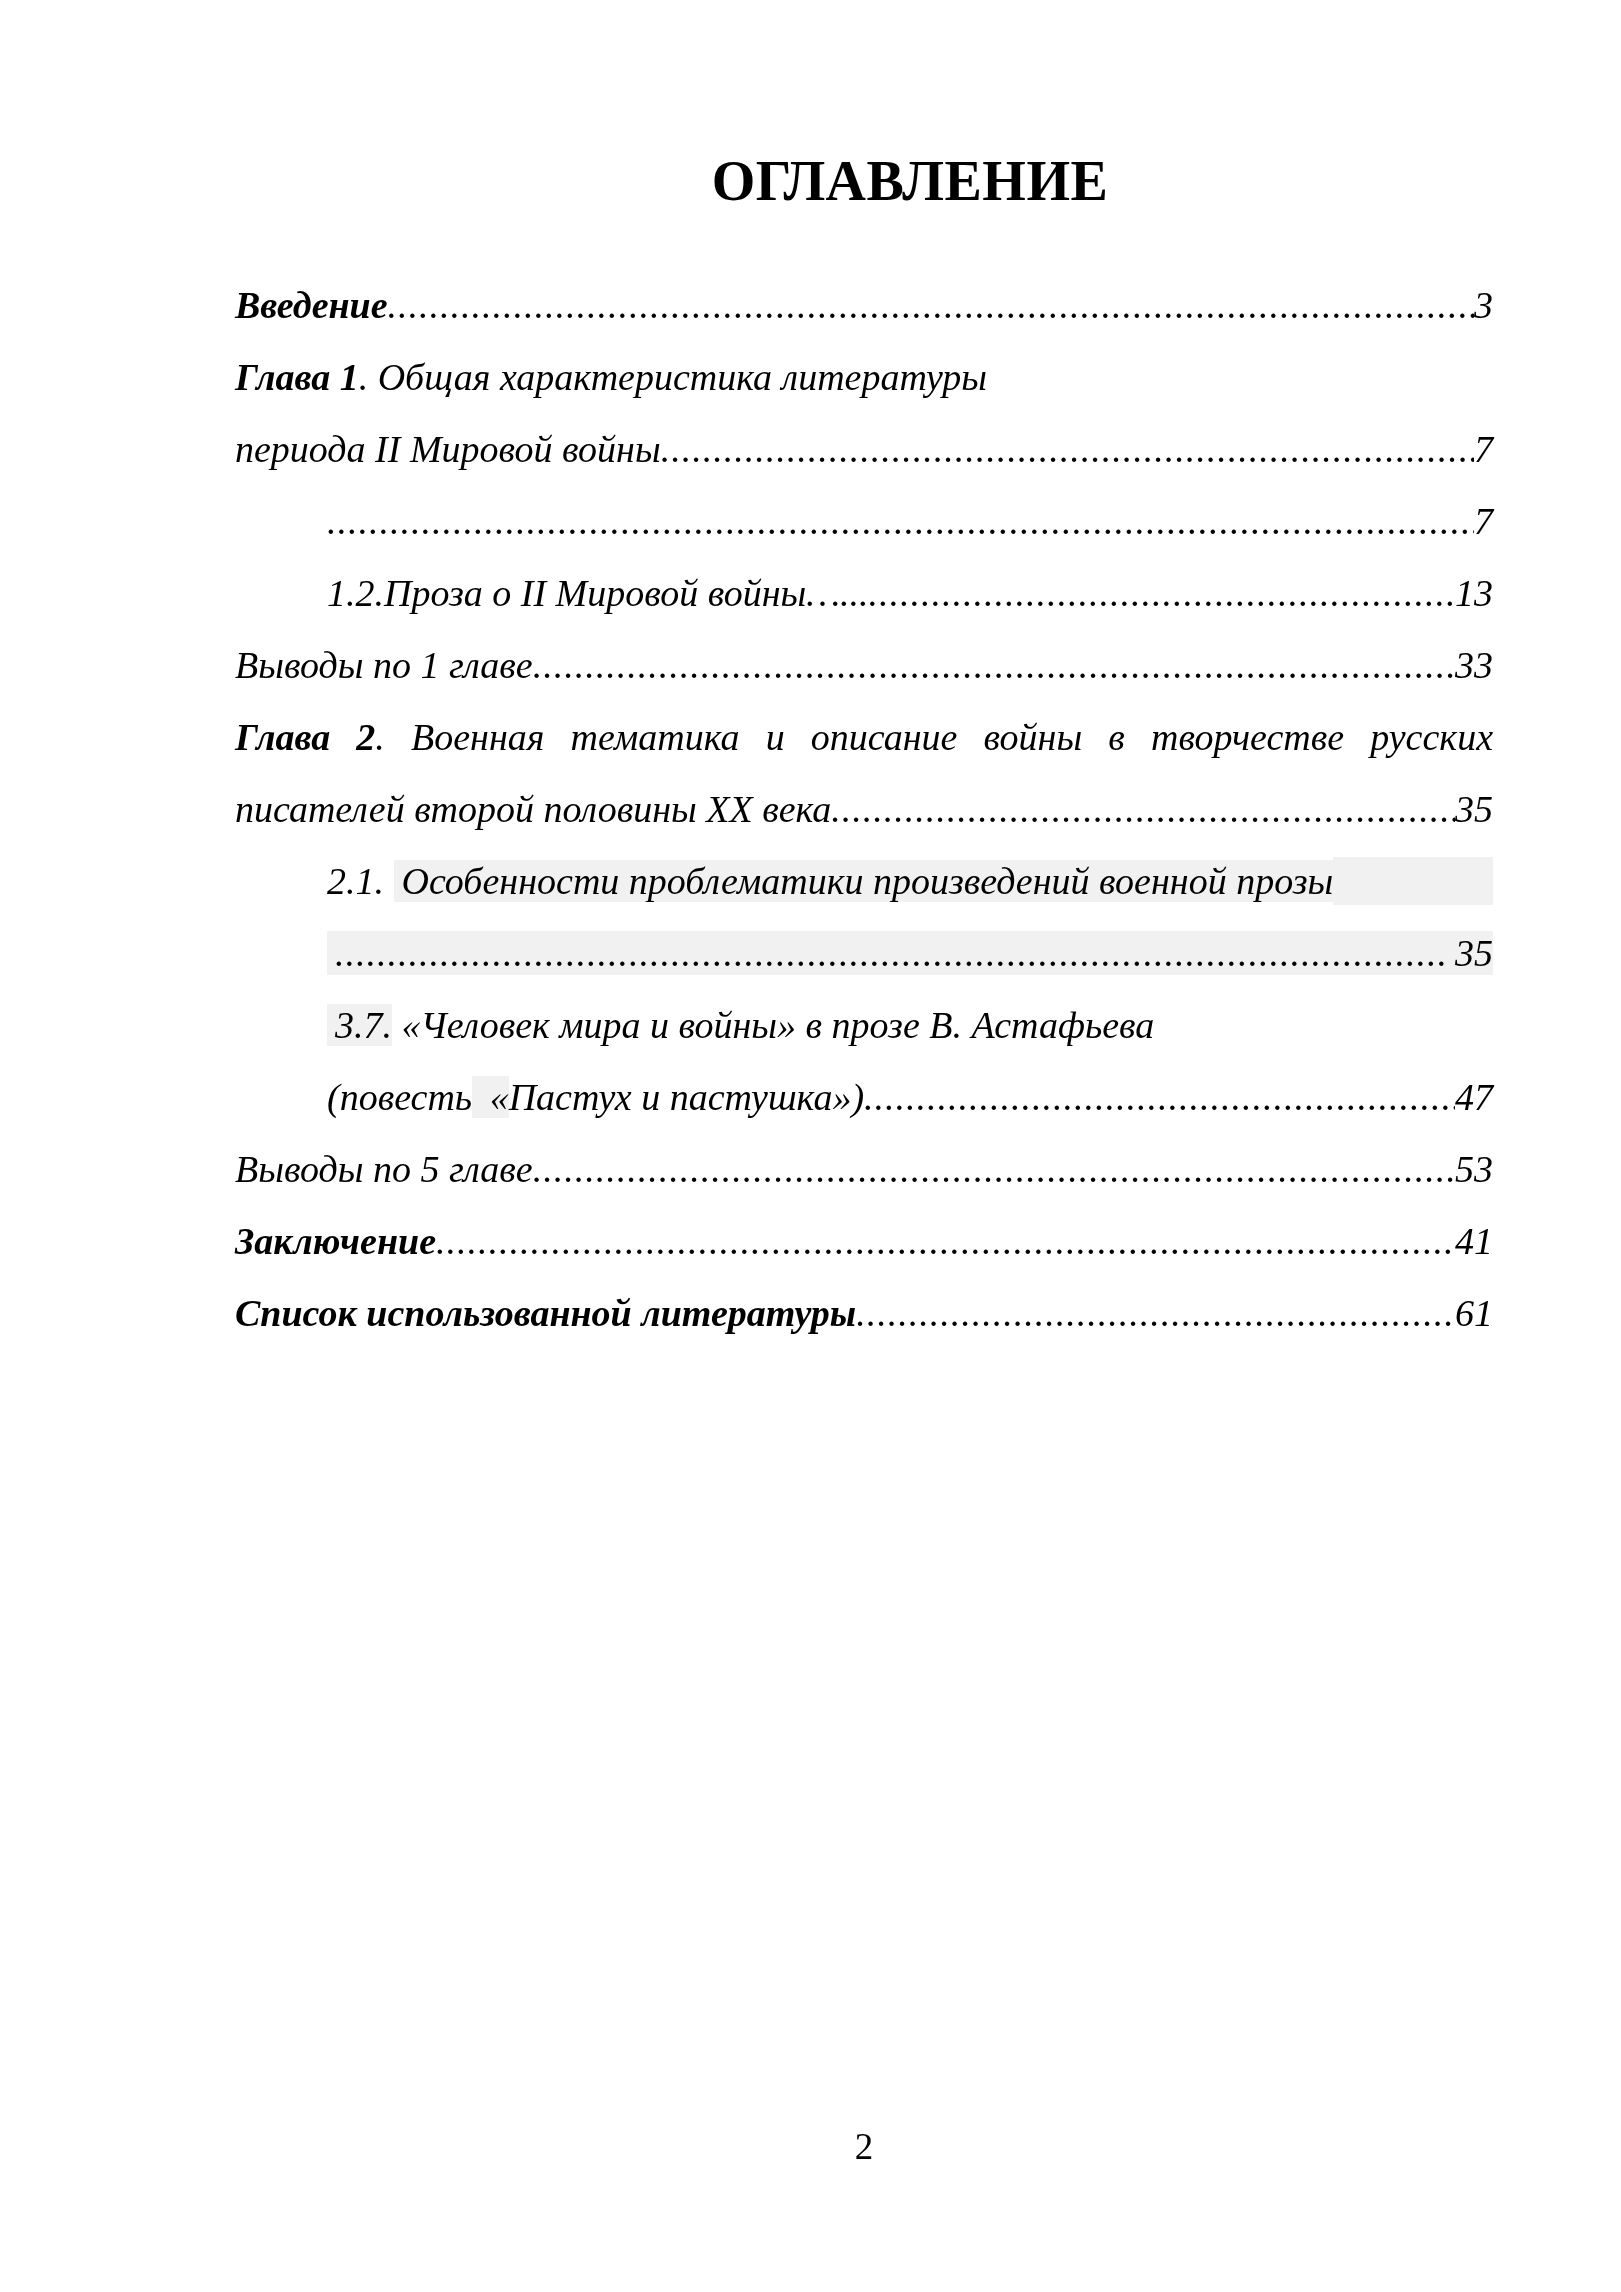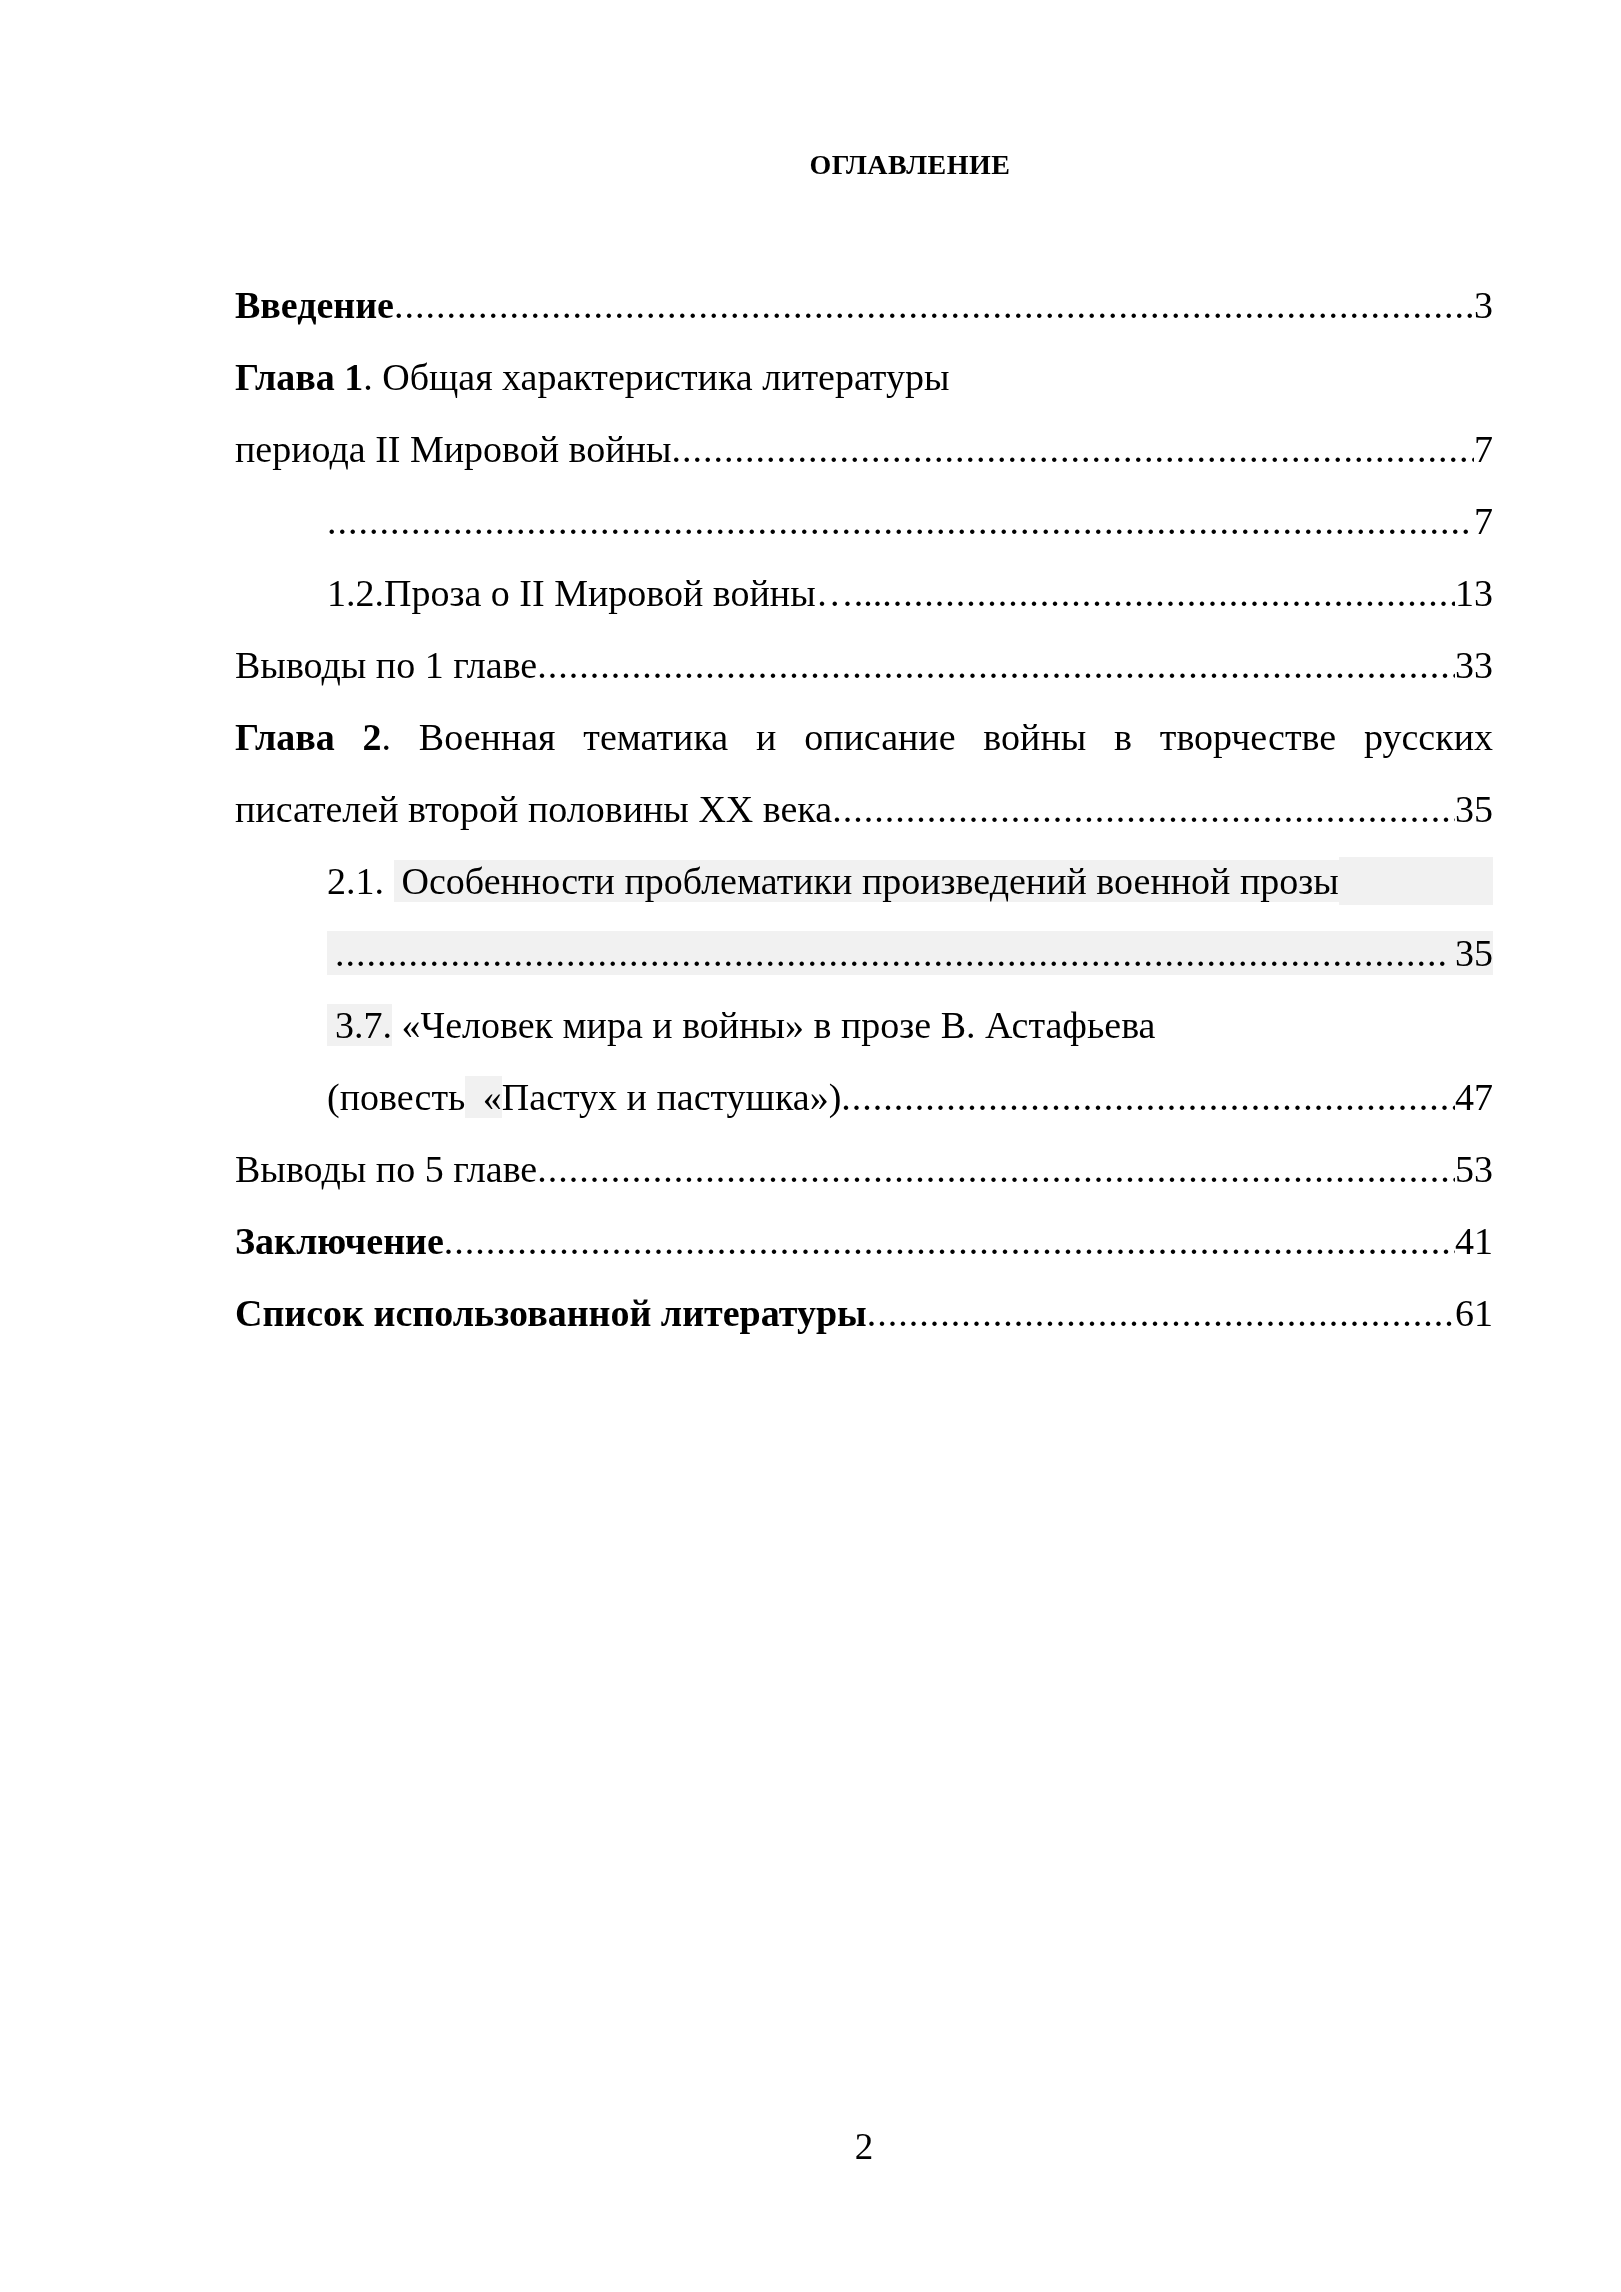--- a/index.html
+++ b/index.html
@@ -7,27 +7,28 @@
   body {
     width:1621px; height:2293px;
     background:#ffffff; color:#000000;
     font-family:"Liberation Serif","DejaVu Serif",serif;
     position:relative; overflow:hidden;
   }
   .sheet { position:absolute; inset:0; }
 
   .doc-title {
     position:absolute; top:149px; left:327px; right:128px;
-    text-align:center; font-weight:700; font-size:28px;
+    text-align:center; font-weight:700; font-size:56px;
     letter-spacing:0.5px;
   }
 
   .toc {
     position:absolute; top:269px; left:235px; right:128px;
     font-size:38px;
+    font-style:italic;
   }
   .toc-row {
     display:flex; align-items:center;
     height:72px;
   }
   .toc-row.indent { padding-left:92px; }
   .toc-row.justify-row {
     display:block;
     text-align:justify; text-align-last:justify;
     line-height:72px;

